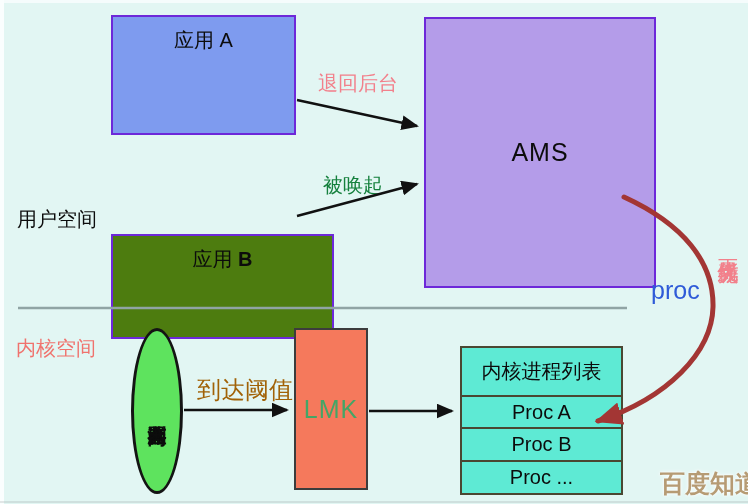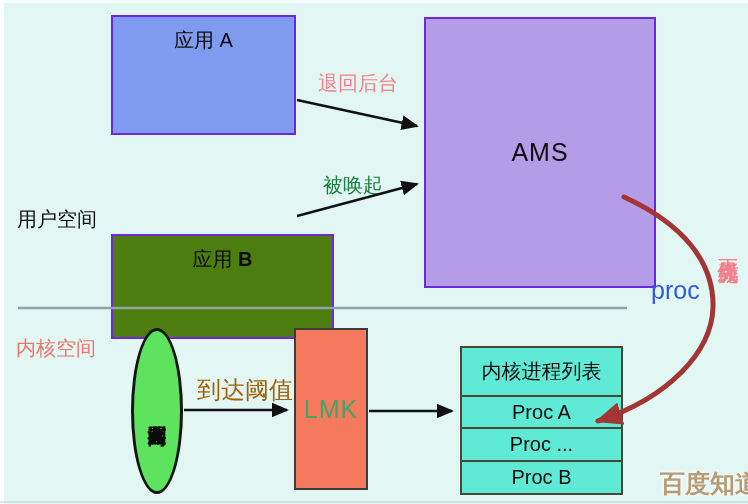--- a/index.html
+++ b/index.html
@@ -82,22 +82,22 @@
     <span class="lmk-text">LMK</span>
   </div>
 
   <div class="ellipse">
     <span class="vtext monitor-text">内存监测器</span>
   </div>
 
   <div class="plist">
     <div class="row">内核进程列表</div>
     <div class="row r1">Proc A</div>
+    <div class="row r2">Proc B</div>
     <div class="row r3">Proc ...</div>
-    <div class="row r2">Proc B</div>
   </div>
 
   <div class="lbl lbl-kernel">内核空间</div>
   <div class="lbl lbl-user">用户空间</div>
 
   <div class="lbl lbl-back">退回后台</div>
   <div class="lbl lbl-wake">被唤起</div>
   <div class="lbl lbl-threshold">到达阈值</div>
   <div class="lbl lbl-proc">proc</div>
   <div class="lbl lbl-priority vtext">更新优先级</div>

